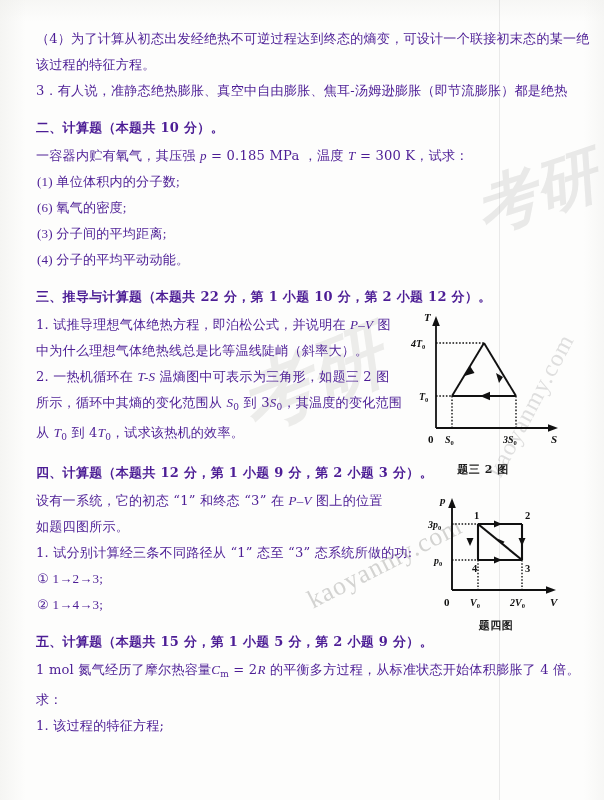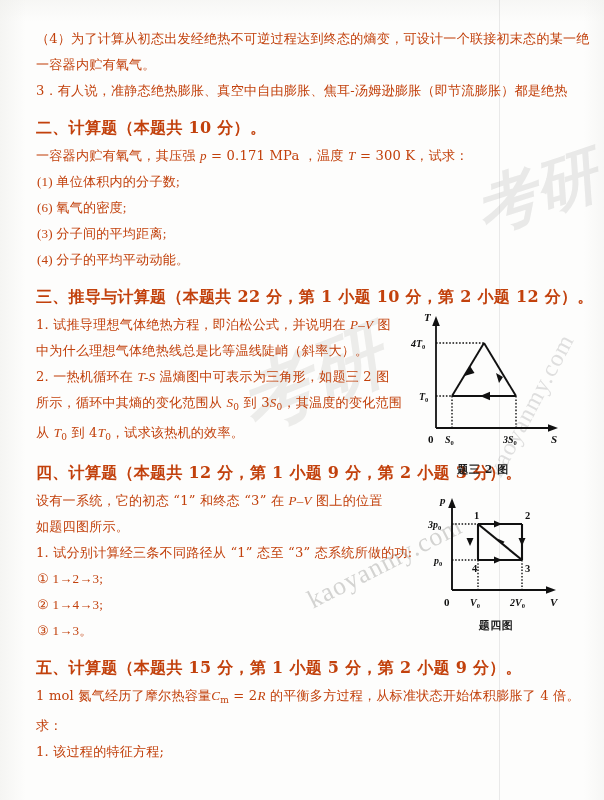--- a/index.html
+++ b/index.html
@@ -88,27 +88,27 @@
   
   #content {
     position: absolute;
     left: 36px;
     top: 26px;
     width: 536px;
   }
   .line {
     font-size: 13.1px;
     line-height: 26px;
-    color: #c2410c;
+    color: #4c1d95;
     letter-spacing: 0.2px;
     white-space: nowrap;
   }
   .heading {
     font-weight: bold;
-    font-size: 16px;
+    font-size: 13px;
     line-height: 30px;
     letter-spacing: 0.3px;
   }
   .sub { padding-left: 1px; font-family: Liberation Serif, serif; }
   .gap-md { height: 9px; }
   var, .it {
     font-family: "Liberation Serif", "DejaVu Serif", serif;
     font-style: italic;
   }
   .sub-s {
@@ -145,28 +145,28 @@
   <div id="scan-seam"></div>
 
   <div class="wm" id="wm-cn-top">考研</div>
   <div class="wm" id="wm-cn-mid">考研</div>
   <div class="wm" id="wm-url">kaoyanmy.com</div>
   <div class="wm" id="wm-url-2">kaoyanmy.com</div>
 
   <div id="content">
 
     <div class="line">（4）为了计算从初态出发经绝热不可逆过程达到终态的熵变，可设计一个联接初末态的某一绝</div>
-    <div class="line">一容器内贮有氧气。</div>
+    <div class="line">该过程的特征方程。</div>
     <div class="line">3．有人说，准静态绝热膨胀、真空中自由膨胀、焦耳-汤姆逊膨胀（即节流膨胀）都是绝热</div>
 
     <div class="gap-md"></div>
 
     <div class="line heading">二、计算题（本题共 10 分）。</div>
 
-    <div class="line"><span>一容器内贮有氧气，其压强 </span><var>p</var><span> = 0.171 MPa ，温度 </span><var>T</var><span> = 300 K，试求：</span></div>
+    <div class="line"><span>一容器内贮有氧气，其压强 </span><var>p</var><span> = 0.185 MPa ，温度 </span><var>T</var><span> = 300 K，试求：</span></div>
 
     <div class="line sub">(1) 单位体积内的分子数;</div>
     <div class="line sub">(6) 氧气的密度;</div>
     <div class="line sub">(3) 分子间的平均距离;</div>
     <div class="line sub">(4) 分子的平均平动动能。</div>
 
     <div class="gap-md"></div>
 
     <div class="line heading">三、推导与计算题（本题共 22 分，第 1 小题 10 分，第 2 小题 12 分）。</div>
 
@@ -182,21 +182,20 @@
     <div class="gap-md"></div>
 
     <div class="line heading">四、计算题（本题共 12 分，第 1 小题 9 分，第 2 小题 3 分）。</div>
 
     <div class="line"><span>设有一系统，它的初态 “1” 和终态 “3” 在 </span><var>P–V</var><span> 图上的位置</span></div>
     <div class="line">如题四图所示。</div>
 
     <div class="line">1. 试分别计算经三条不同路径从 “1” 态至 “3” 态系统所做的功:</div>
     <div class="line sub">①  1→2→3;</div>
     <div class="line sub">②  1→4→3;</div>
-    <div class="line sub">③  1→3。</div>
 
     <div class="gap-md"></div>
 
     <div class="line heading">五、计算题（本题共 15 分，第 1 小题 5 分，第 2 小题 9 分）。</div>
 
     <div class="line"><span>1 mol 氮气经历了摩尔热容量</span><var>C</var><span class="sub-s">m</span><span> = 2</span><var>R</var><span> 的平衡多方过程，从标准状态开始体积膨胀了 4 倍。</span></div>
 
     <div class="line">求：</div>
     <div class="line">1. 该过程的特征方程;</div>
 

